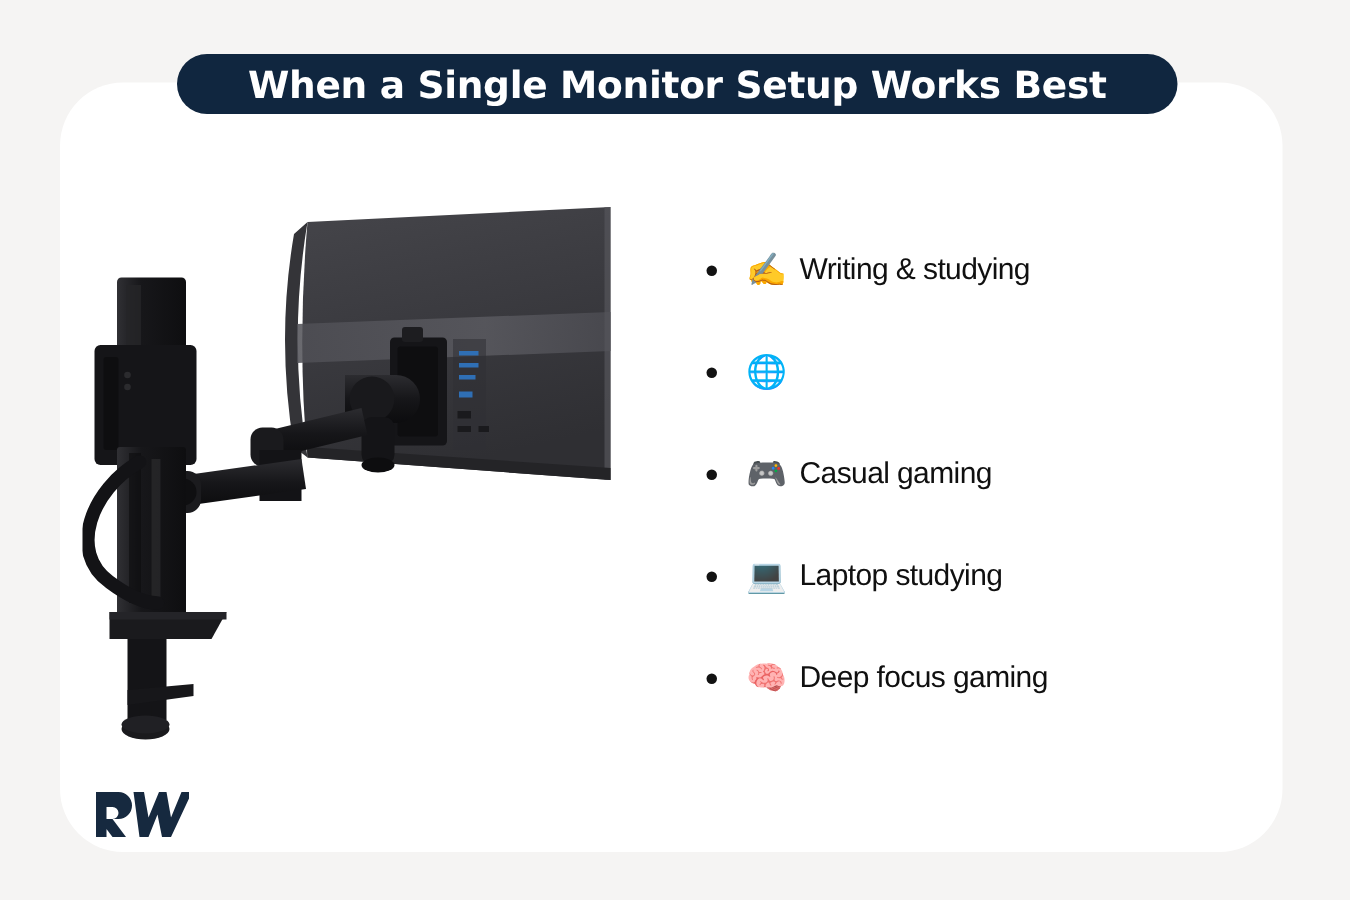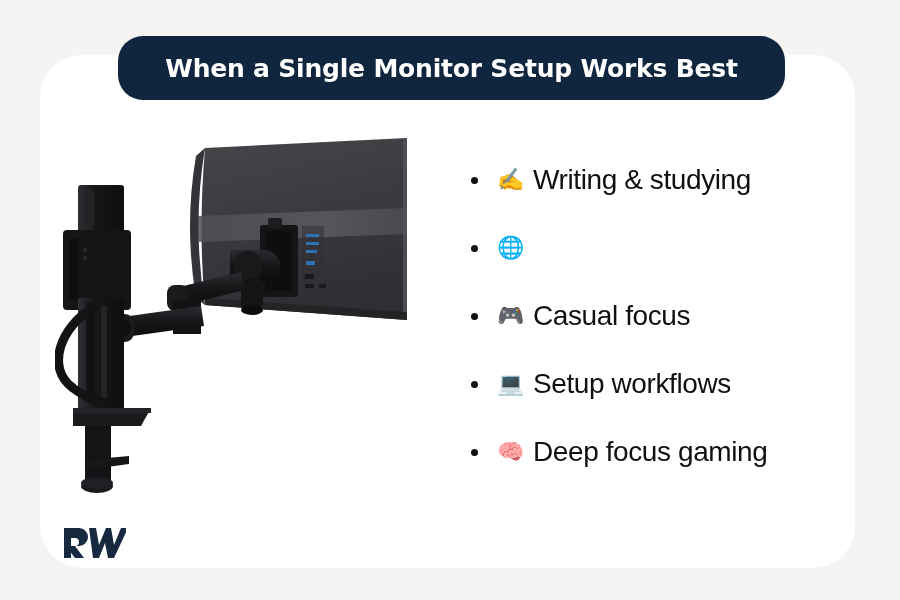--- a/index.html
+++ b/index.html
@@ -31,21 +31,21 @@
     background: #ffffff;
     border-radius: 42px;
   }
 
   
   .title-pill {
     position: absolute;
     left: 118px;
     top: 36px;
     width: 667px;
-    height: 64px;
+    height: 40px;
     background: #10263f;
     border-radius: 25px;
     display: flex;
     align-items: center;
     justify-content: center;
     box-sizing: border-box;
     padding: 0 22px;
   }
   .title-text {
     color: #ffffff;
@@ -79,21 +79,21 @@
   }
   .bullet-emoji {
     font-size: 22px;
     line-height: 1;
     flex: 0 0 auto;
     width: 28px;
     text-align: center;
     margin-right: 8px;
   }
   .bullet-label {
-    font-size: 28px;
+    font-size: 20px;
     color: #101010;
     letter-spacing: -0.4px;
     white-space: nowrap;
     font-family: "Liberation Sans", sans-serif;
   }
 
   
   .logo {
     position: absolute;
     left: 62px;
@@ -239,27 +239,27 @@
     </div>
 
     <div class="bullet-row">
       <span class="bullet-dot"></span>
       <span class="bullet-emoji">🌐</span>
     </div>
 
     <div class="bullet-row">
       <span class="bullet-dot"></span>
       <span class="bullet-emoji">🎮</span>
-      <span class="bullet-label">Casual focus</span>
+      <span class="bullet-label">Casual gaming</span>
     </div>
 
     <div class="bullet-row">
       <span class="bullet-dot"></span>
       <span class="bullet-emoji">💻</span>
-      <span class="bullet-label">Setup workflows</span>
+      <span class="bullet-label">Laptop studying</span>
     </div>
 
     <div class="bullet-row">
       <span class="bullet-dot"></span>
       <span class="bullet-emoji">🧠</span>
       <span class="bullet-label">Deep focus gaming</span>
     </div>
 
   </div>
 

